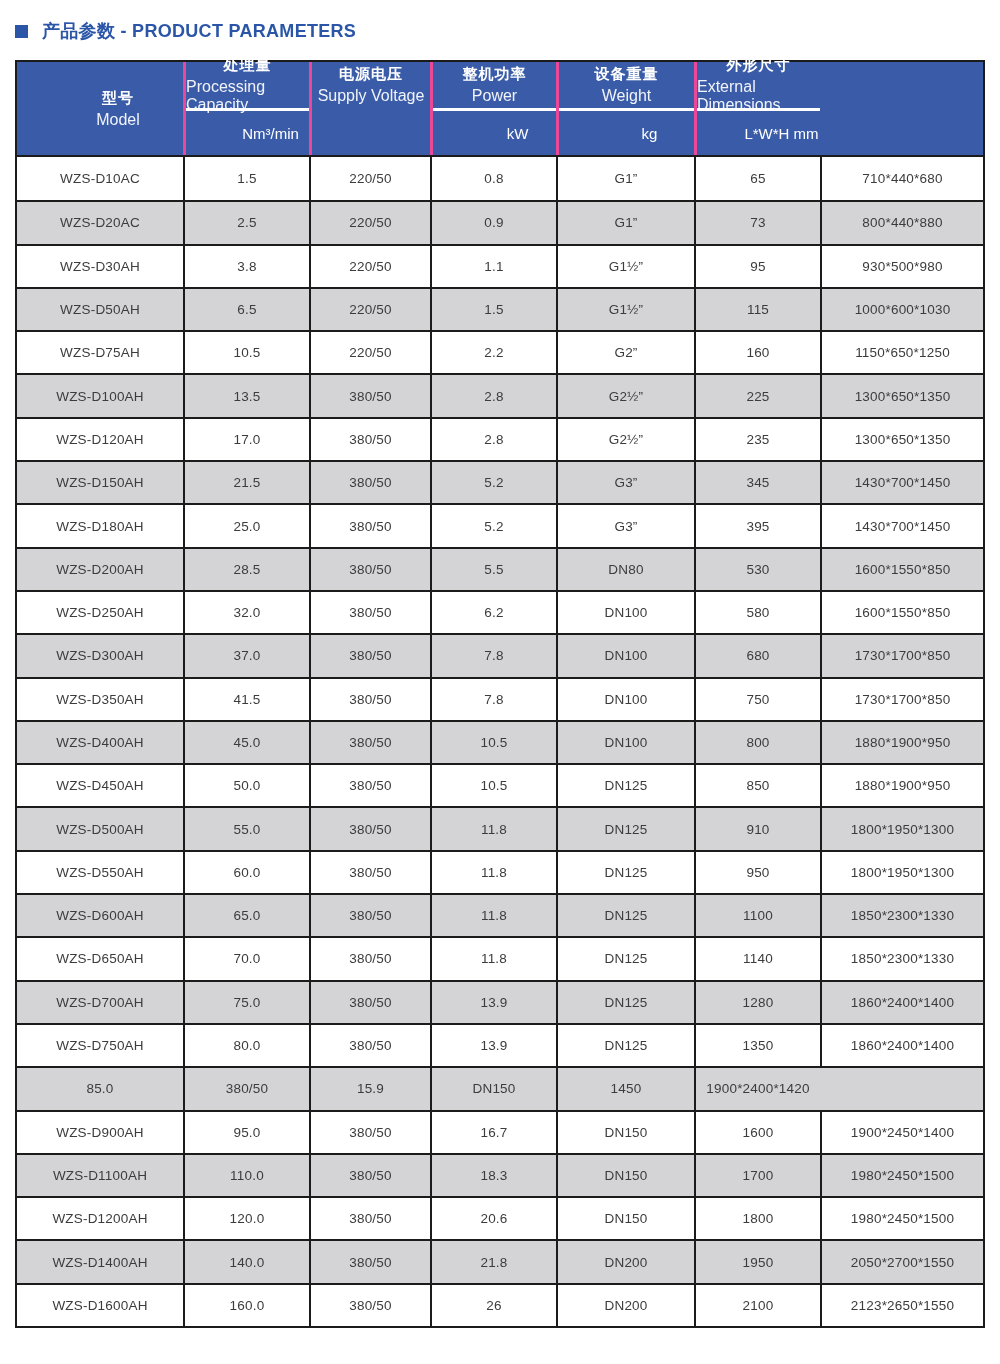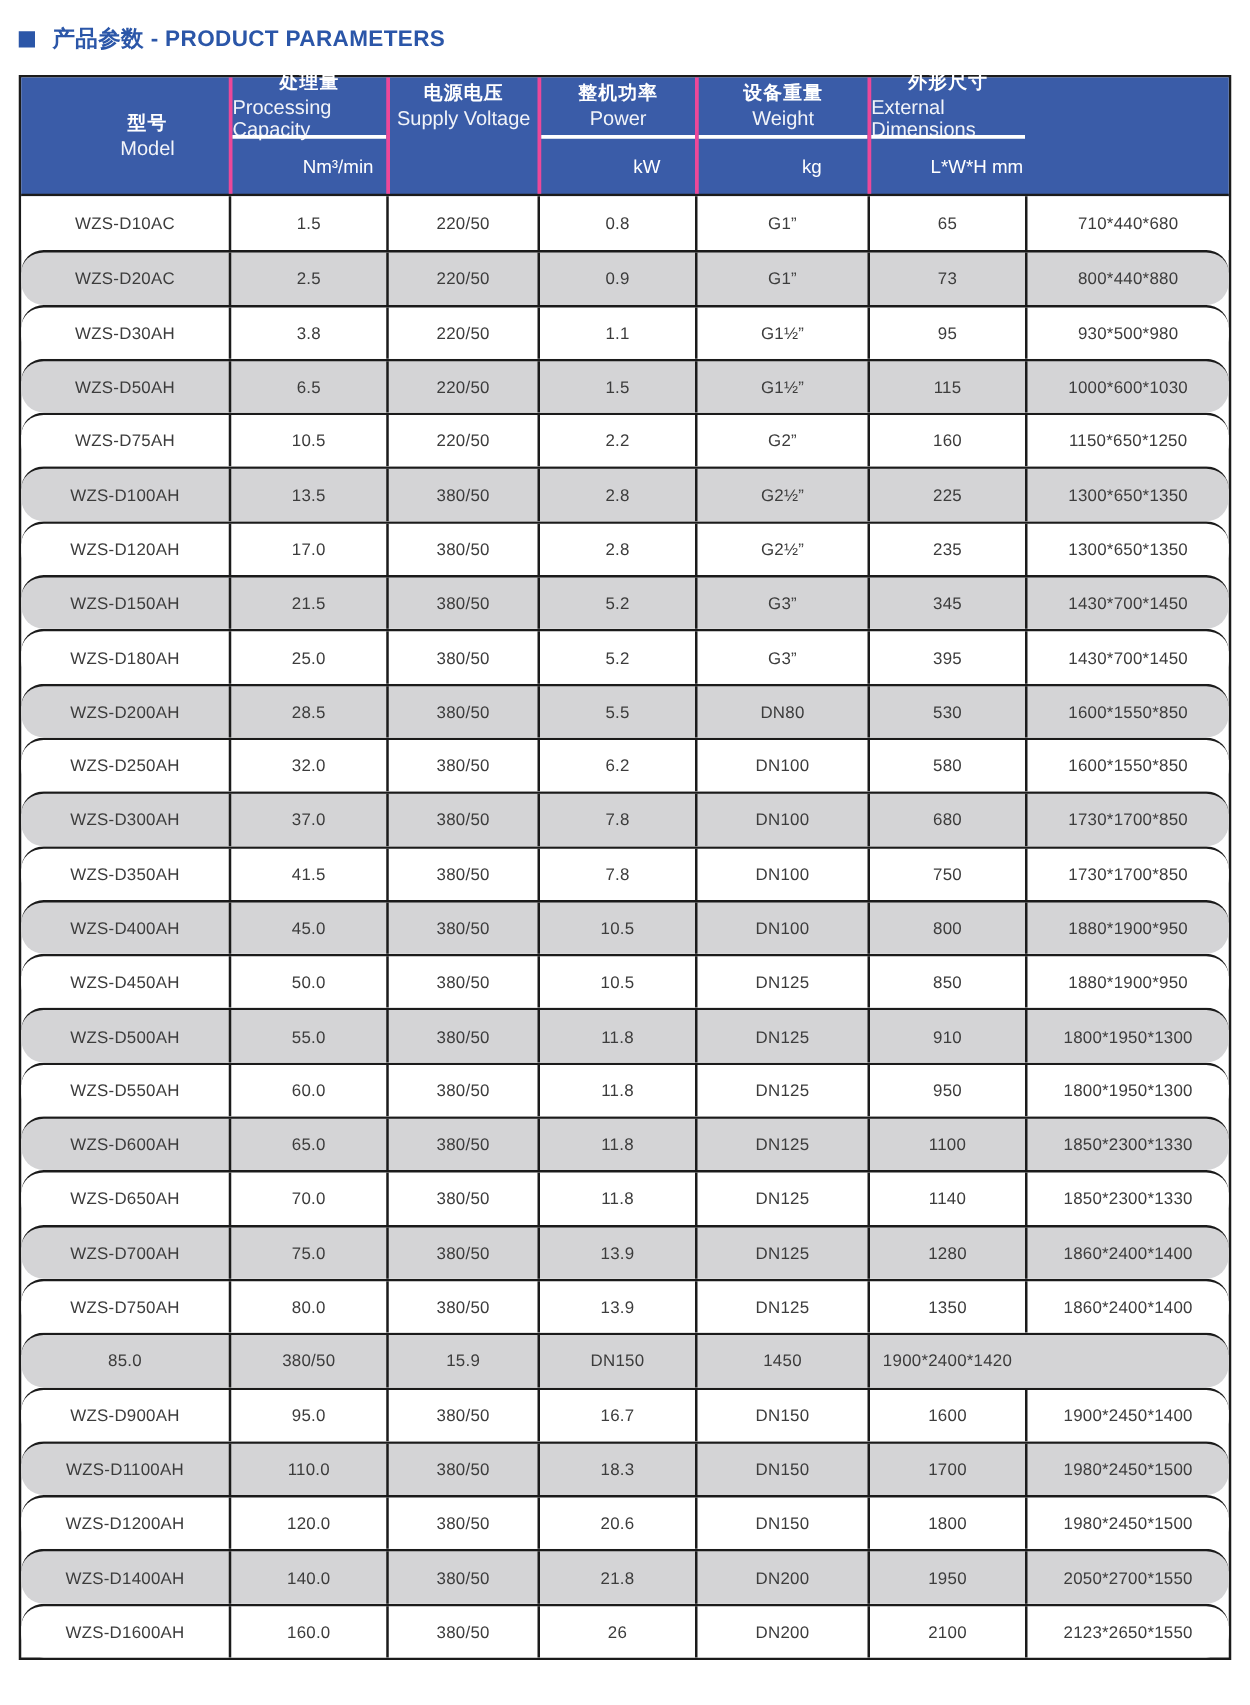--- a/index.html
+++ b/index.html
@@ -61,21 +61,21 @@
   }
   .zh{font-size:15px;font-weight:600;letter-spacing:1px;}
   .en{font-size:16px;font-weight:400;color:rgba(255,255,255,.93);margin-top:3px;}
   
   .trow{
     display:grid;
     grid-template-columns:166px 126px 121px 126px 138px 126px 163px;
     height:43.3px;
     background:#ffffff;
   }
-  .trow + .trow{border-top:2px solid var(--border);border-radius:18px;}
+  .trow + .trow{border-top:2px solid var(--border);}
   .trow.alt{background:var(--row-alt);}
   .td{
     display:flex;align-items:center;justify-content:center;
     font-size:13.5px;color:var(--cell-text);
     letter-spacing:.2px;
   }
   .td + .td{border-left:2px solid var(--border);}
 </style>
 </head>
 <body>

